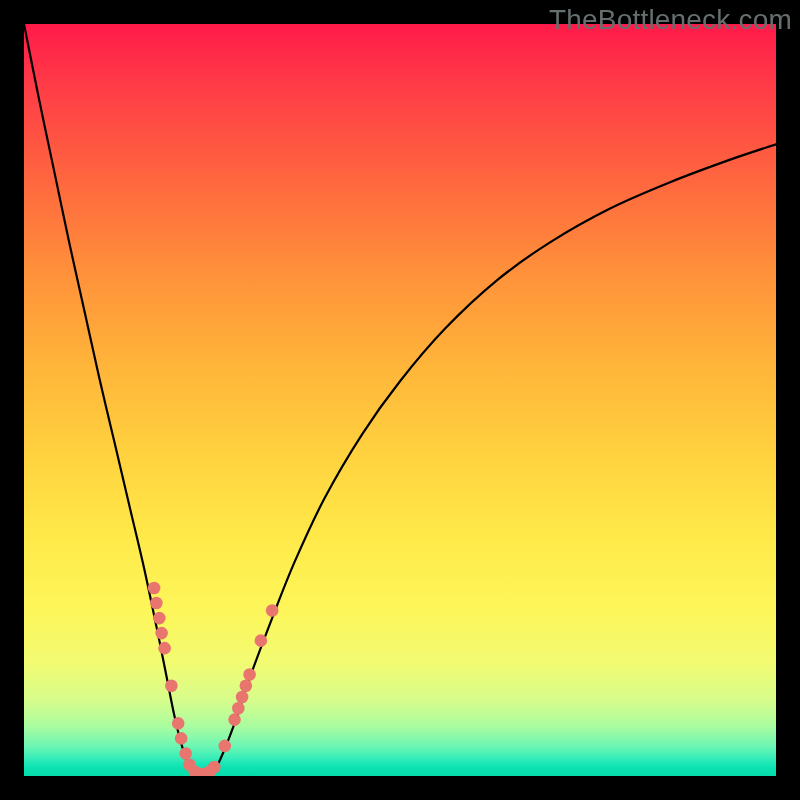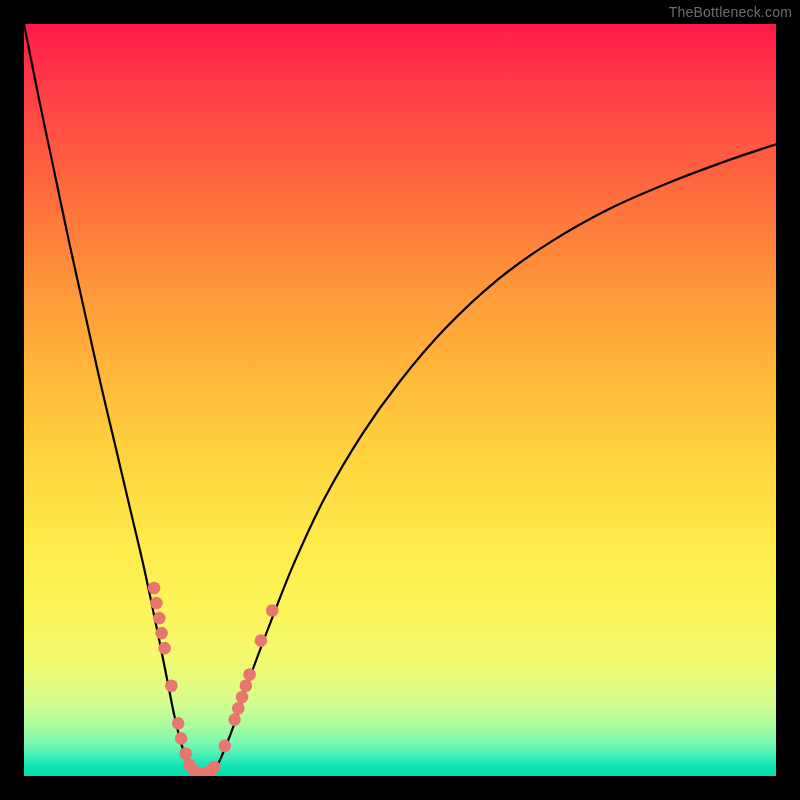--- a/index.html
+++ b/index.html
@@ -46,21 +46,21 @@
       #0de2b3 98.9%,
       #08dfae 99.4%,
       #05dda9 100%
     );
   }
   .watermark {
     position: absolute;
     top: 4px;
     right: 8px;
     color: #666f6f;
-    font-size: 14px;
+    font-size: 28px;
     font-weight: 400;
     letter-spacing: 0.2px;
     user-select: none;
   }
   svg.curve {
     position: absolute;
     left: 0; top: 0;
     width: 752px; height: 752px;
   }
 </style>

